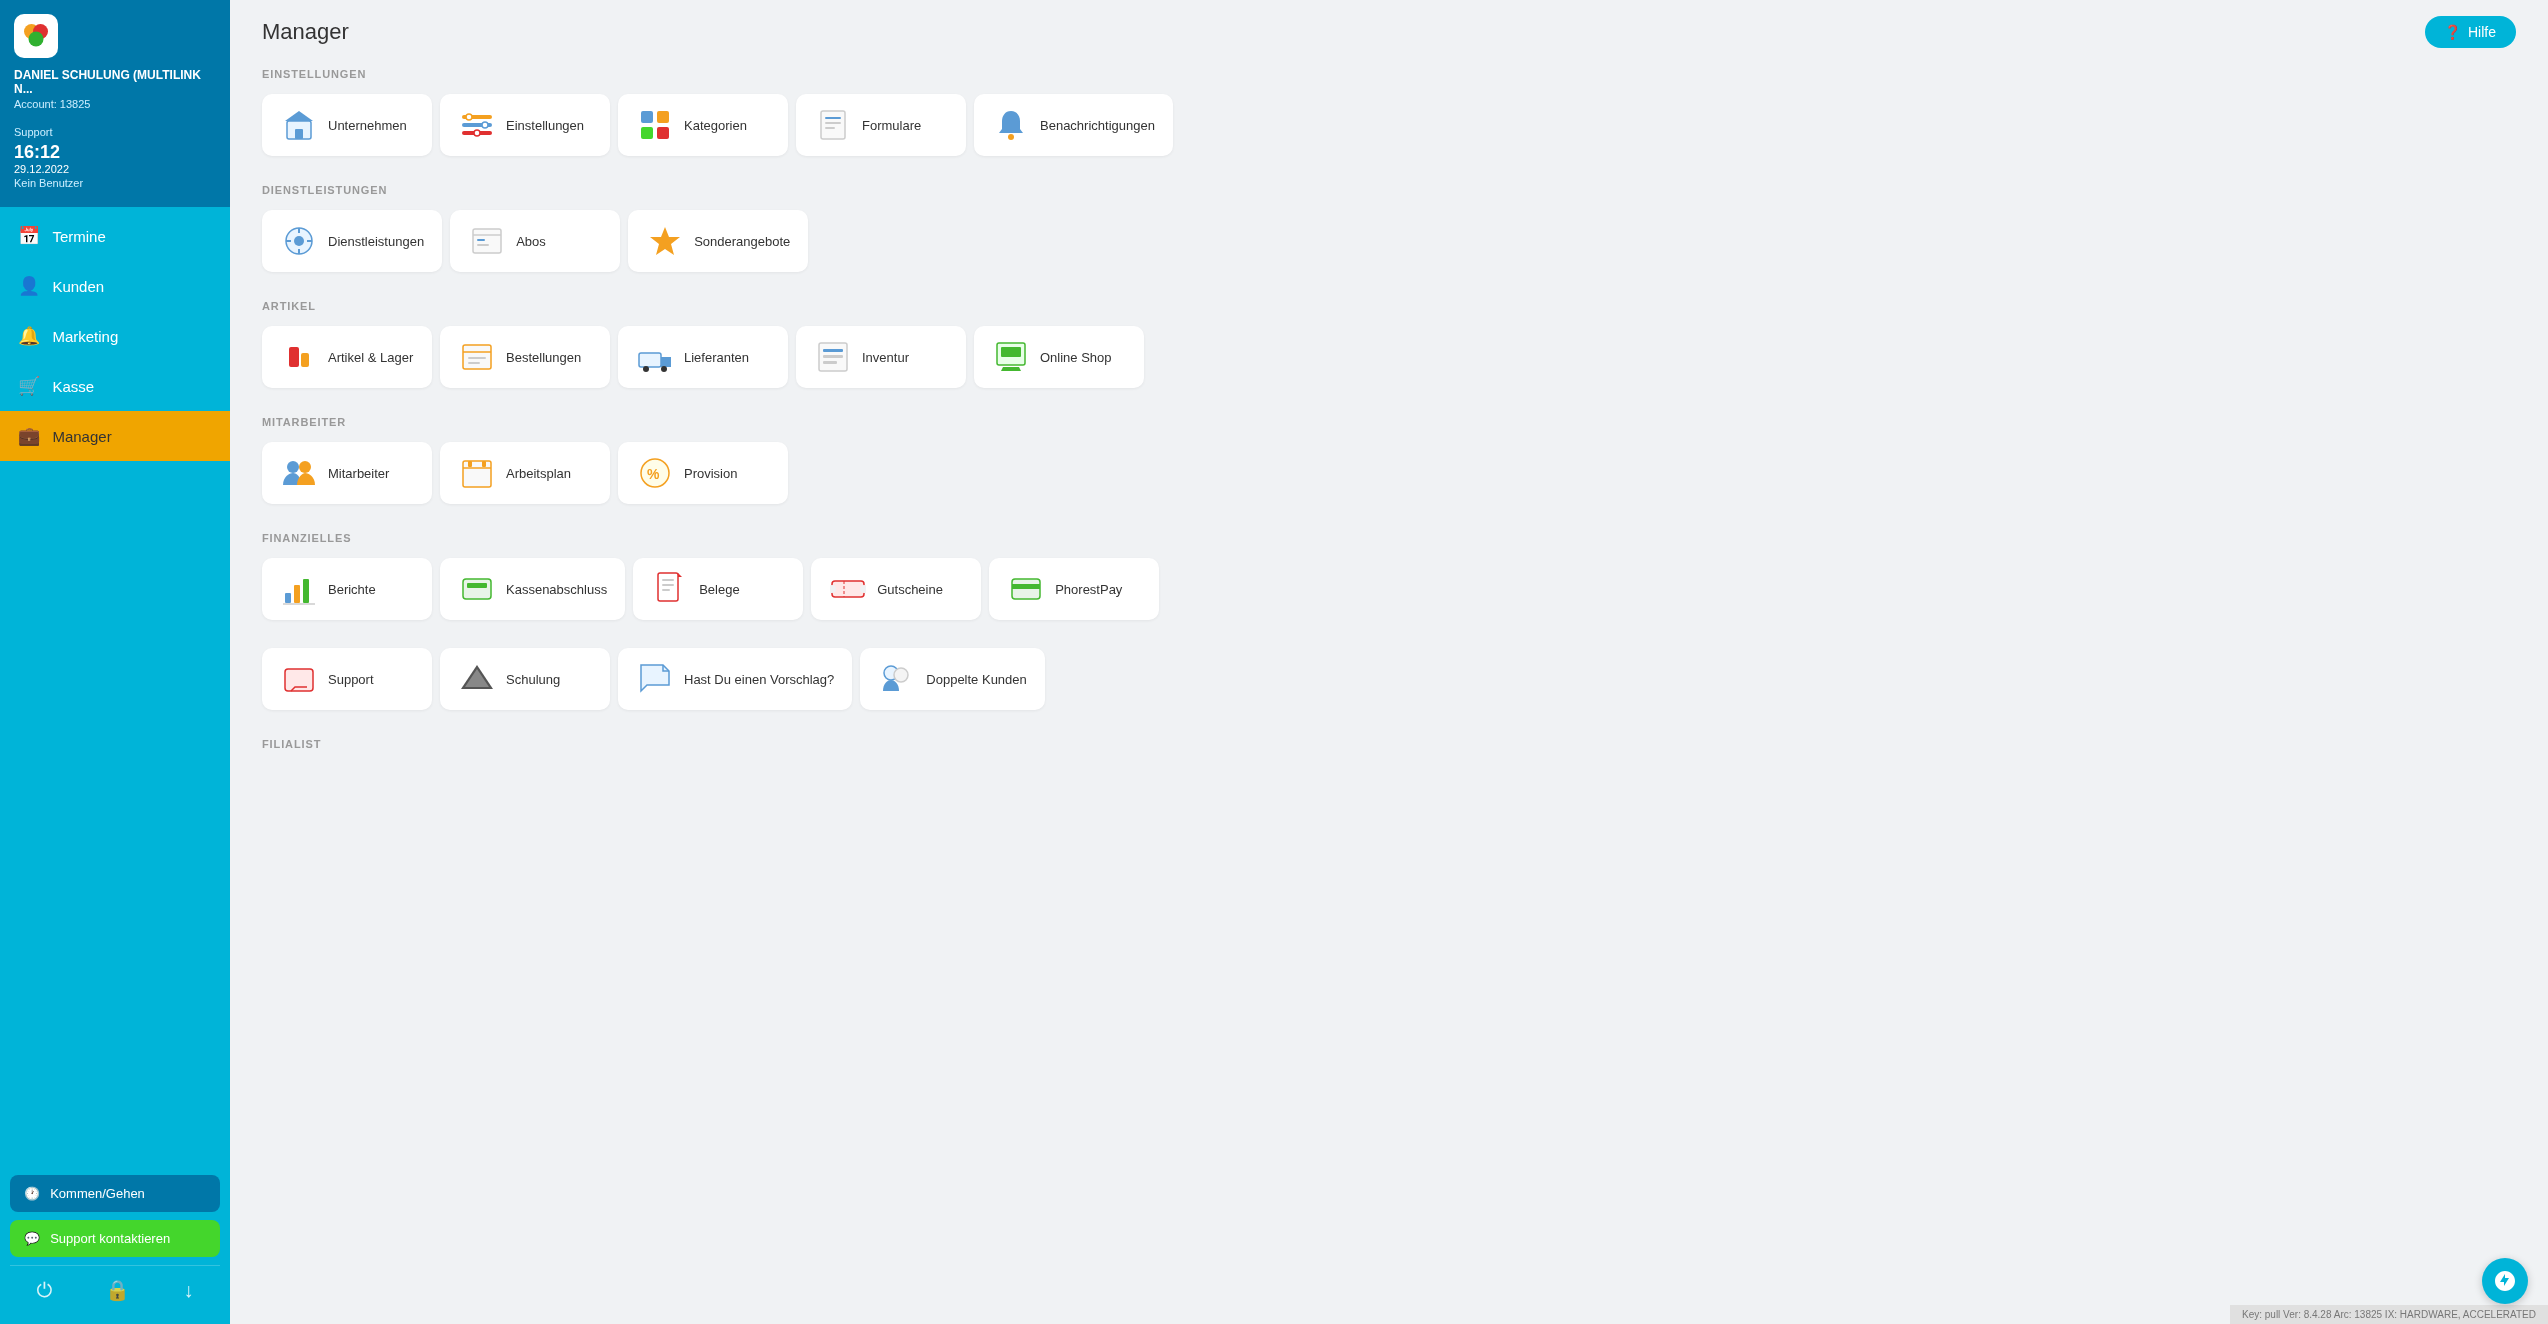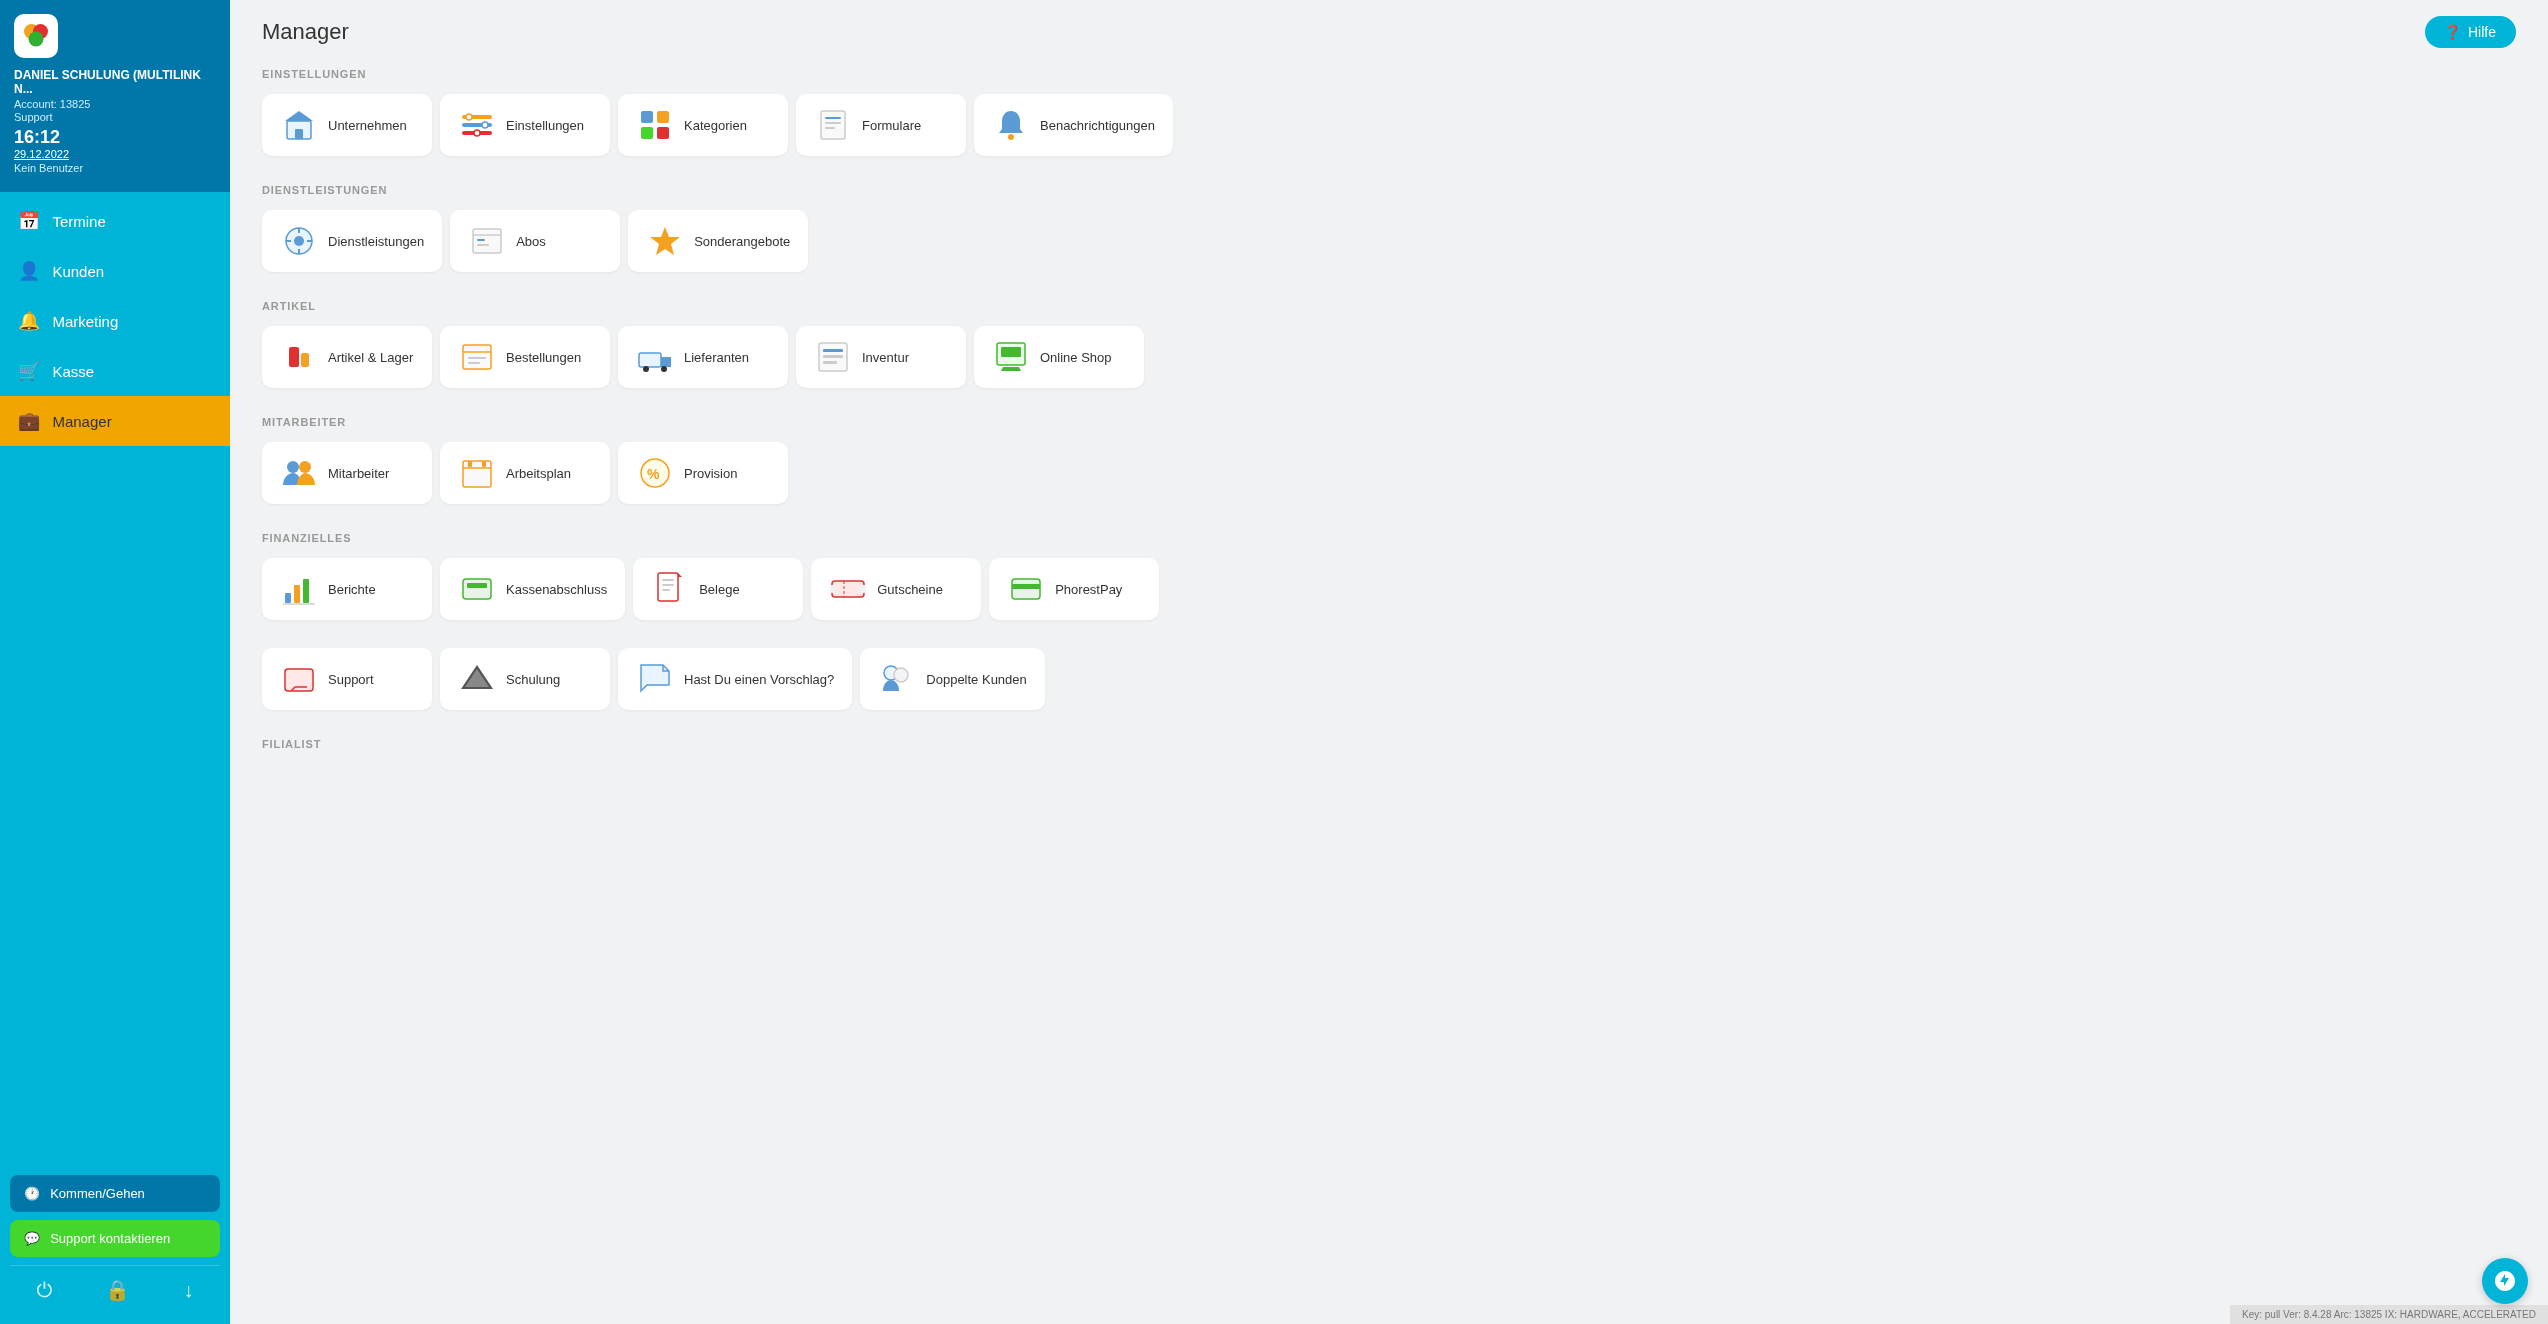--- a/index.html
+++ b/index.html
@@ -21,24 +21,24 @@
     }
     #sidebar-logo {
       width: 44px; height: 44px;
       background: white;
       border-radius: 10px;
       display: flex; align-items: center; justify-content: center;
       margin-bottom: 10px;
     }
     #sidebar-logo svg { width: 30px; height: 30px; }
     #user-name { font-size: 12px; font-weight: bold; color: white; margin-bottom: 2px; }
-    #user-account { font-size: 11px; color: #cceeff; margin-bottom: 1px; }
+    #user-account { font-size: 11px; color: #cceeff; margin-bottom: 16px; }
     #user-support { font-size: 11px; color: #cceeff; margin-bottom: 4px; }
     #user-time { font-size: 18px; font-weight: bold; color: white; }
-    #user-date { font-size: 11px; color: #fff; text-decoration: underline; }
+    #user-date { font-size: 11px; color: #fff; }
     #user-no-user { font-size: 11px; color: #cceeff; margin-top: 2px; }
 
     #sidebar-nav { flex: 1; padding-top: 4px; }
     .nav-item {
       display: flex; align-items: center; gap: 12px;
       padding: 14px 18px;
       cursor: pointer;
       font-size: 15px;
       font-weight: 500;
       color: white;

